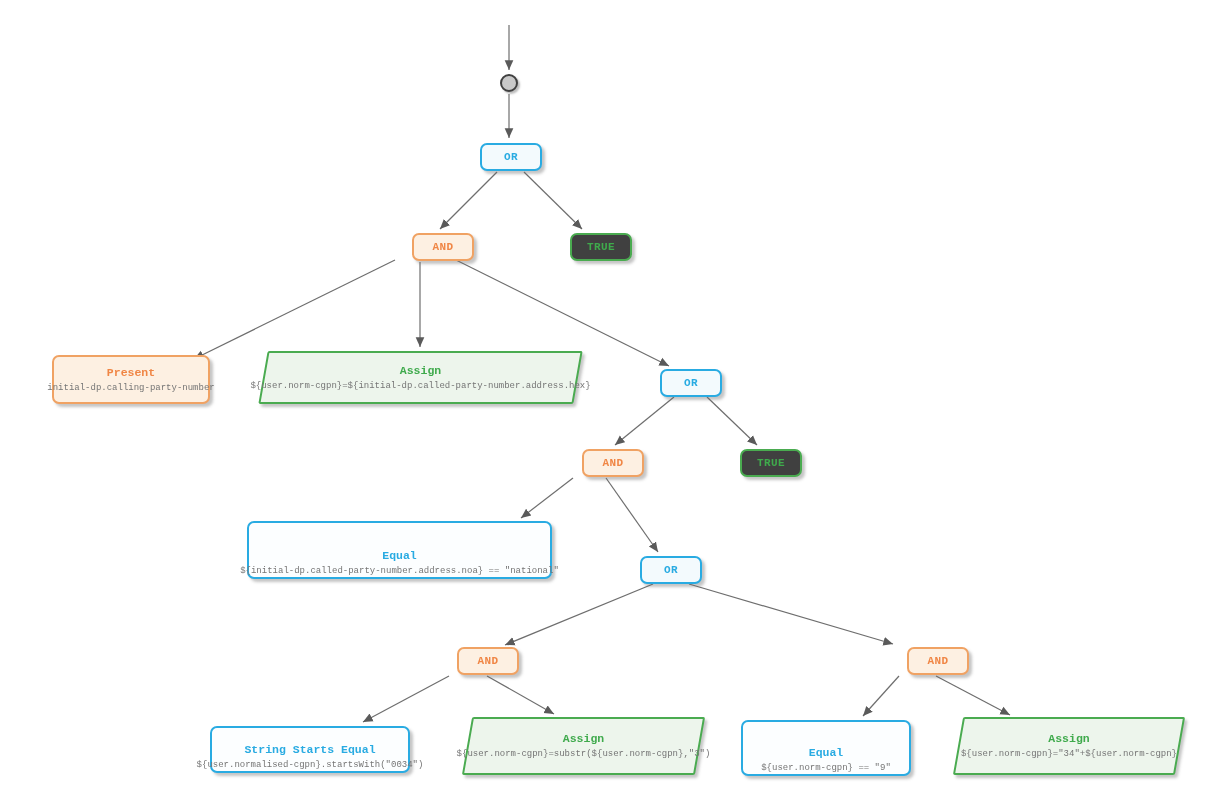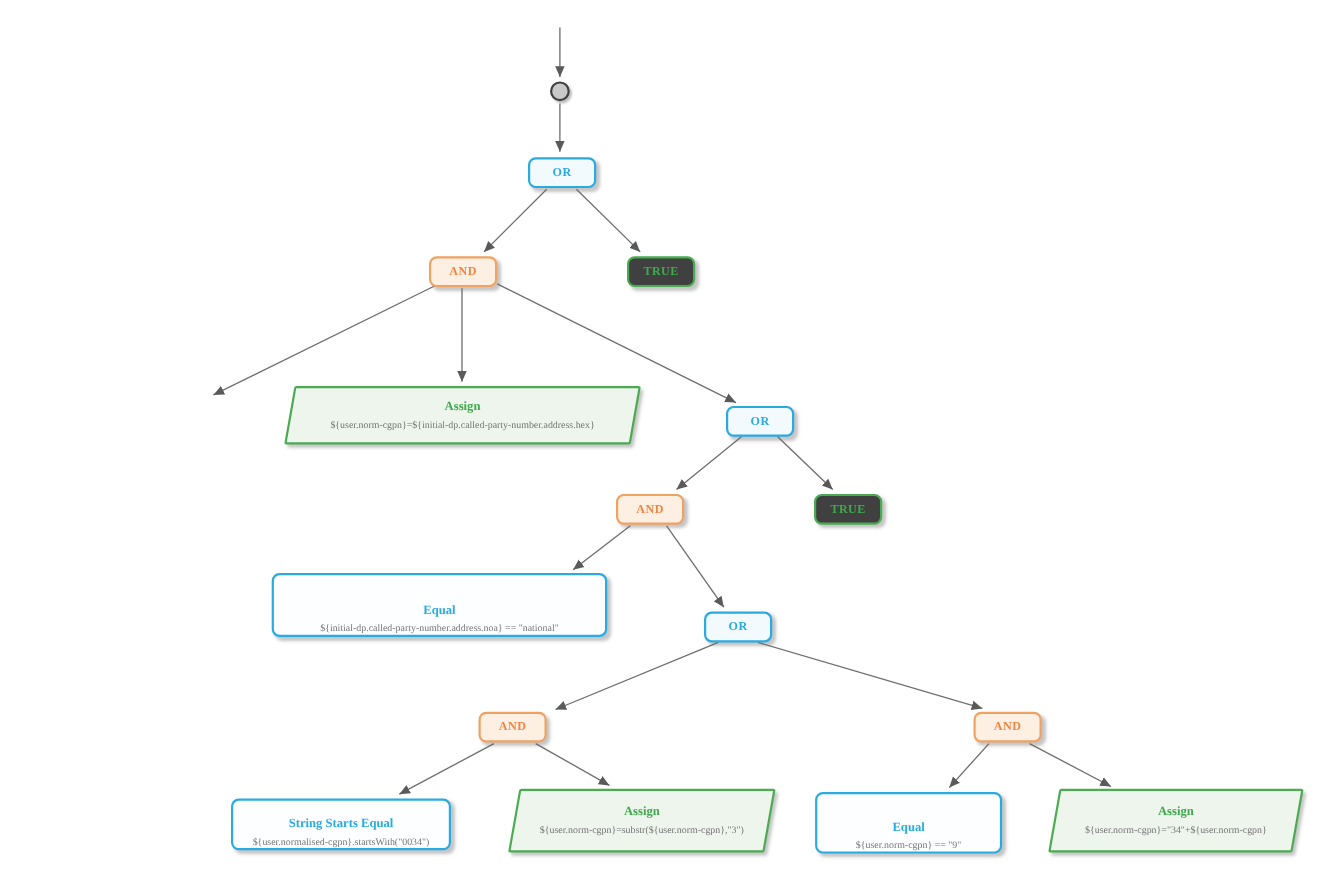--- a/index.html
+++ b/index.html
@@ -1,38 +1,38 @@
 <!DOCTYPE html>
 <html><head>
 <meta charset="utf-8">
 <style>
   html,body { margin:0; padding:0; background:#ffffff; }
   .canvas {
     position:relative;
     width:1215px; height:800px;
     background:#ffffff;
     overflow:hidden;
-    font-family:Liberation Serif, serif;
+    font-family:Liberation Mono, monospace;
   }
   svg.edges { position:absolute; left:0; top:0; width:1215px; height:800px; }
 
   .node {
     position:absolute;
     box-sizing:border-box;
     border:2px solid;
     border-radius:7px;
     box-shadow:3px 3px 3px rgba(110,110,110,0.40);
     display:flex; flex-direction:column;
     align-items:center; justify-content:center;
     text-align:center;
   }
   .small { font-weight:bold; font-size:11px; letter-spacing:0.4px; }
 
   .cyan   { border-color:#29abe2; background:#f3fafd; color:#29abe2; }
-  .orange { border-color:#f0a263; background:#fdf0e2; color:#f08645; }
+  .orange { border-color:#f0a263; background:#fdf0e2; color:#f08645;margin-left:22px; }
   .green  { border-color:#4aab50; background:#404040; color:#3faa4c; }
   .bigbox { background:#fcfeff;justify-content:flex-end; }
 
   .title { font-weight:bold; font-size:11.5px; line-height:13px; }
   .subtitle {
     color:#757575; font-size:9px; line-height:11px;
     margin-top:4px; white-space:nowrap;
   }
 
   
@@ -92,20 +92,24 @@
   </svg>
 
   <div class="start-circle"></div>
 
   <div class="node small cyan" style="left:480px;top:143px;width:62px;height:28px">OR</div>
 
   <div class="node small orange" style="left:390px;top:233px;width:62px;height:28px">AND</div>
 
   <div class="node small green" style="left:570px;top:233px;width:62px;height:28px">TRUE</div>
 
+  <div class="node orange" style="left:30px;top:355px;width:158px;height:49px">
+    <div class="title">Present</div>
+    <div class="subtitle">initial-dp.calling-party-number</div>
+  </div>
 
   <div class="node para" style="left:263px;top:351px;width:315px;height:53px">
     <div class="pbg"></div>
     <div class="title">Assign</div>
     <div class="subtitle">${user.norm-cgpn}=${initial-dp.called-party-number.address.hex}</div>
   </div>
 
   <div class="node small cyan" style="left:660px;top:369px;width:62px;height:28px">OR</div>
 
   <div class="node small orange" style="left:560px;top:449px;width:62px;height:28px">AND</div>

